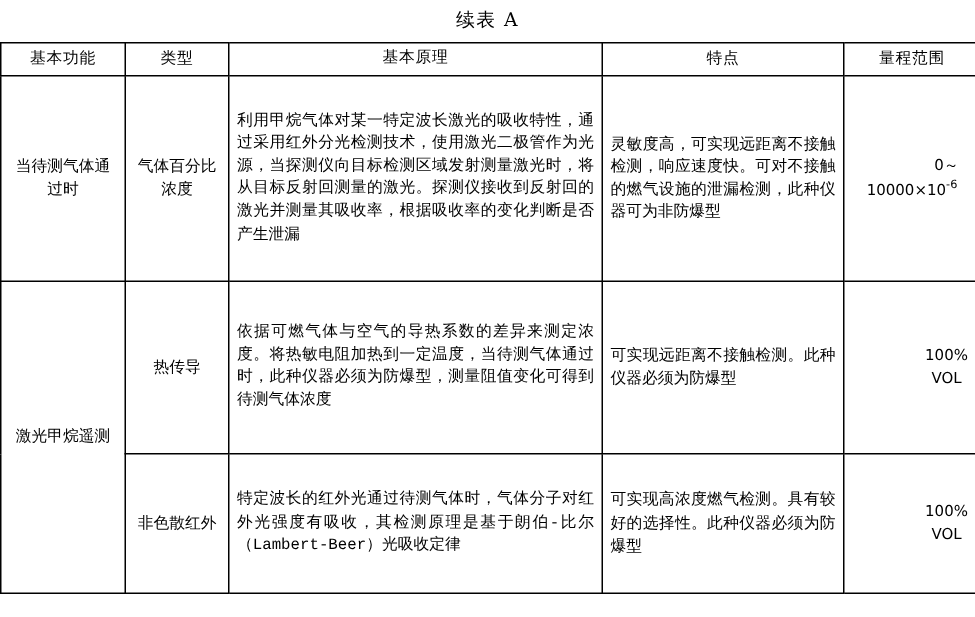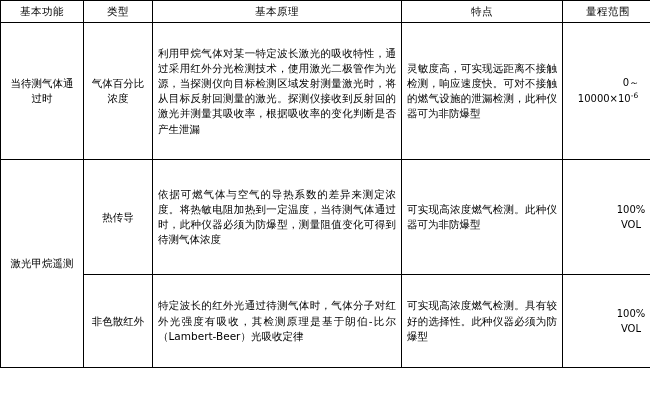--- a/index.html
+++ b/index.html
@@ -45,21 +45,21 @@
     font-weight: normal;
   }
   .hdr td {
     text-align: center;
     font-size: 11px;
     padding: 5px 2px;
     letter-spacing: 0.5px;
   }
   .c-func { width: 72px; text-align: center; margin-top: 20px; }
   .c-type { width: 58px; text-align: center; }
-  .c-prin { width: 238px; text-align: left; }
+  .c-prin { width: 238px; text-align: left; font-family: Liberation Mono, monospace; }
   .c-feat { width: 150px; text-align: left; }
   .c-range { width: 80px; text-align: center; }
 
   .cell-center {
     text-align: center;
   }
   .cell-just {
     text-align: justify;
     text-justify: inter-ideograph;
   }
@@ -78,20 +78,21 @@
   }
   .row-tall td { height: 130px; }
   .row-mid td { height: 108px; }
   .row-low td { height: 86px; }
 </style>
 </head>
 <body>
 
 <div class="page">
 
+  <div class="doc-title">续表 A</div>
 
   <table class="main">
     <tbody>
       <tr class="hdr">
         <td class="c-func">基本功能</td>
         <td class="c-type">类型</td>
         <td class="c-prin">基本原理</td>
         <td class="c-feat">特点</td>
         <td class="c-range">量程范围</td>
 
@@ -103,21 +104,21 @@
         <td class="c-prin cell-just">利用甲烷气体对某一特定波长激光的吸收特性，通过采用红外分光检测技术，使用激光二极管作为光源，当探测仪向目标检测区域发射测量激光时，将从目标反射回测量的激光。探测仪接收到反射回的激光并测量其吸收率，根据吸收率的变化判断是否产生泄漏</td>
         <td class="c-feat cell-just">灵敏度高，可实现远距离不接触检测，响应速度快。可对不接触的燃气设施的泄漏检测，此种仪器可为非防爆型</td>
         <td class="c-range cell-center"><span class="range-val">0～10000×10</span><sup class="exp">-6</sup></td>
 
       </tr>
 
       <tr class="row-mid">
         <td class="c-func cell-center" rowspan="2">激光甲烷遥测</td>
         <td class="c-type cell-center">热传导</td>
         <td class="c-prin cell-just">依据可燃气体与空气的导热系数的差异来测定浓度。将热敏电阻加热到一定温度，当待测气体通过时，此种仪器必须为防爆型，测量阻值变化可得到待测气体浓度</td>
-        <td class="c-feat cell-just">可实现高浓度燃气检测。此种仪器可为非防爆型</td>
+        <td class="c-feat cell-just">可实现远距离不接触检测。此种仪器必须为防爆型</td>
         <td class="c-range cell-center">
             <span class="vtxt range-val">100%</span>
             <span class="vtxt range-val">VOL</span>
           </td>
 
       </tr>
 
       <tr class="row-low">
         <td class="c-type cell-center">非色散红外</td>
         <td class="c-prin cell-just">特定波长的红外光通过待测气体时，气体分子对红外光强度有吸收，其检测原理是基于朗伯-比尔（Lambert-Beer）光吸收定律</td>

